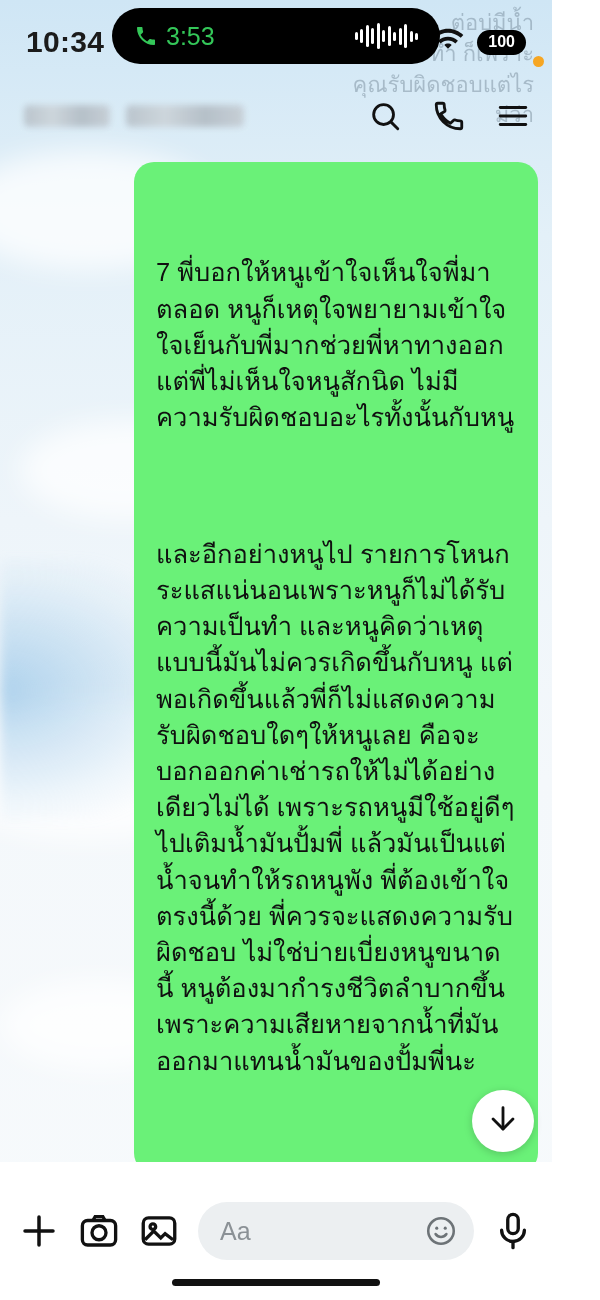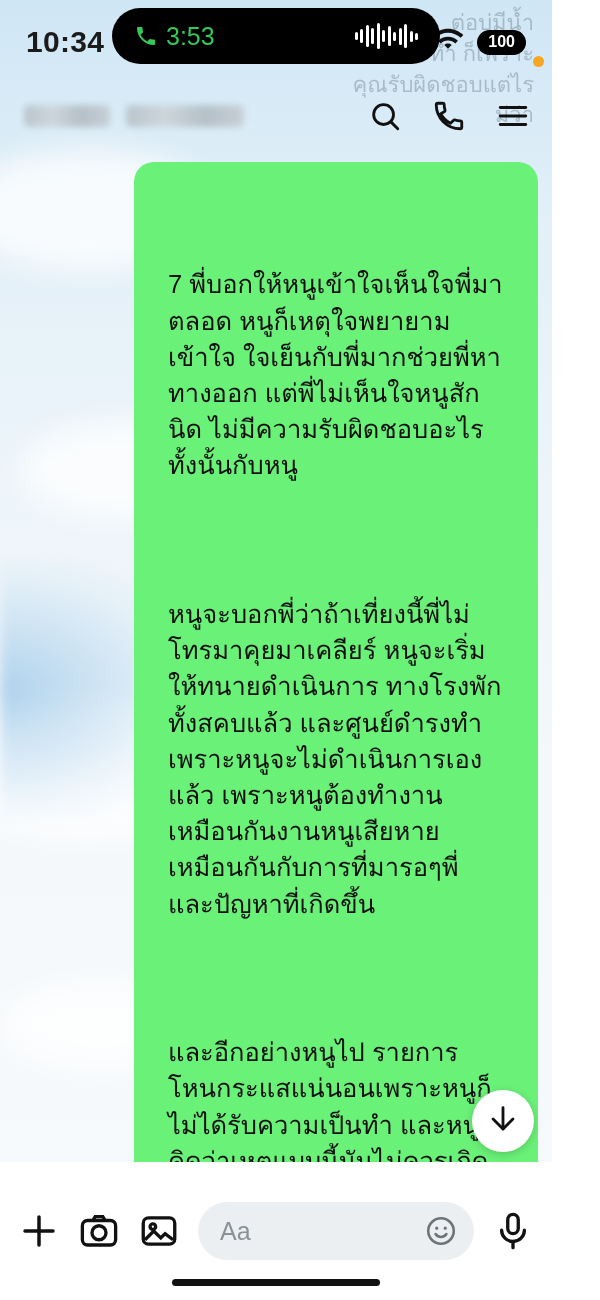--- a/index.html
+++ b/index.html
@@ -153,21 +153,21 @@
     background: #6af178;
     color: #101010;
     border-radius: 20px;
     padding: 20px 22px 22px;
     max-width: 404px;
     font-size: 25.5px;
     line-height: 1.42;
     word-break: break-word;
     white-space: pre-wrap;
   }
-  .bubble p { margin: 12px; }
+  .bubble p { margin: 0; }
   .bubble p + p { margin-top: 28px; }
 
   
   .scroll-btn {
     position: absolute;
     right: 18px;
     bottom: 8px;
     width: 62px;
     height: 62px;
     border-radius: 50%;
@@ -312,21 +312,20 @@
       </span>
     </div>
   </div>
 
   <div class="messages">
 
     <div class="bubble-row">
 
       <div class="bubble">
         <p>7 พี่บอกให้หนูเข้าใจเห็นใจพี่มาตลอด หนูก็เหตุใจพยายามเข้าใจ ใจเย็นกับพี่มากช่วยพี่หาทางออก แต่พี่ไม่เห็นใจหนูสักนิด ไม่มีความรับผิดชอบอะไรทั้งนั้นกับหนู</p>
-        <p>หนูจะบอกพี่ว่าถ้าเที่ยงนี้พี่ไม่โทรมาคุยมาเคลียร์ หนูจะเริ่มให้ทนายดำเนินการ ทางโรงพัก ทั้งสคบแล้ว และศูนย์ดำรงทำ เพราะหนูจะไม่ดำเนินการเองแล้ว เพราะหนูต้องทำงานเหมือนกันงานหนูเสียหายเหมือนกันกับการที่มารอๆพี่และปัญหาที่เกิดขึ้น</p>
         <p>และอีกอย่างหนูไป รายการโหนกระแสแน่นอนเพราะหนูก็ไม่ได้รับความเป็นทำ และหนูคิดว่าเหตุแบบนี้มันไม่ควรเกิดขึ้นกับหนู แต่พอเกิดขึ้นแล้วพี่ก็ไม่แสดงความรับผิดชอบใดๆให้หนูเลย คือจะบอกออกค่าเช่ารถให้ไม่ได้อย่างเดียวไม่ได้ เพราะรถหนูมีใช้อยู่ดีๆ ไปเติมน้ำมันปั้มพี่ แล้วมันเป็นแต่น้ำจนทำให้รถหนูพัง พี่ต้องเข้าใจตรงนี้ด้วย พี่ควรจะแสดงความรับผิดชอบ ไม่ใช่บ่ายเบี่ยงหนูขนาดนี้ หนูต้องมากำรงชีวิตลำบากขึ้น เพราะความเสียหายจากน้ำที่มันออกมาแทนน้ำมันของปั้มพี่นะ</p>
       </div>
     </div>
 
   </div>
 
   <div class="scroll-btn" style="bottom:148px">
     <span>
       <svg width="34" height="34" viewBox="0 0 24 24" fill="none" stroke="#111" stroke-width="2" stroke-linecap="round" stroke-linejoin="round">
           <line x1="12" y1="4" x2="12" y2="19"></line>

